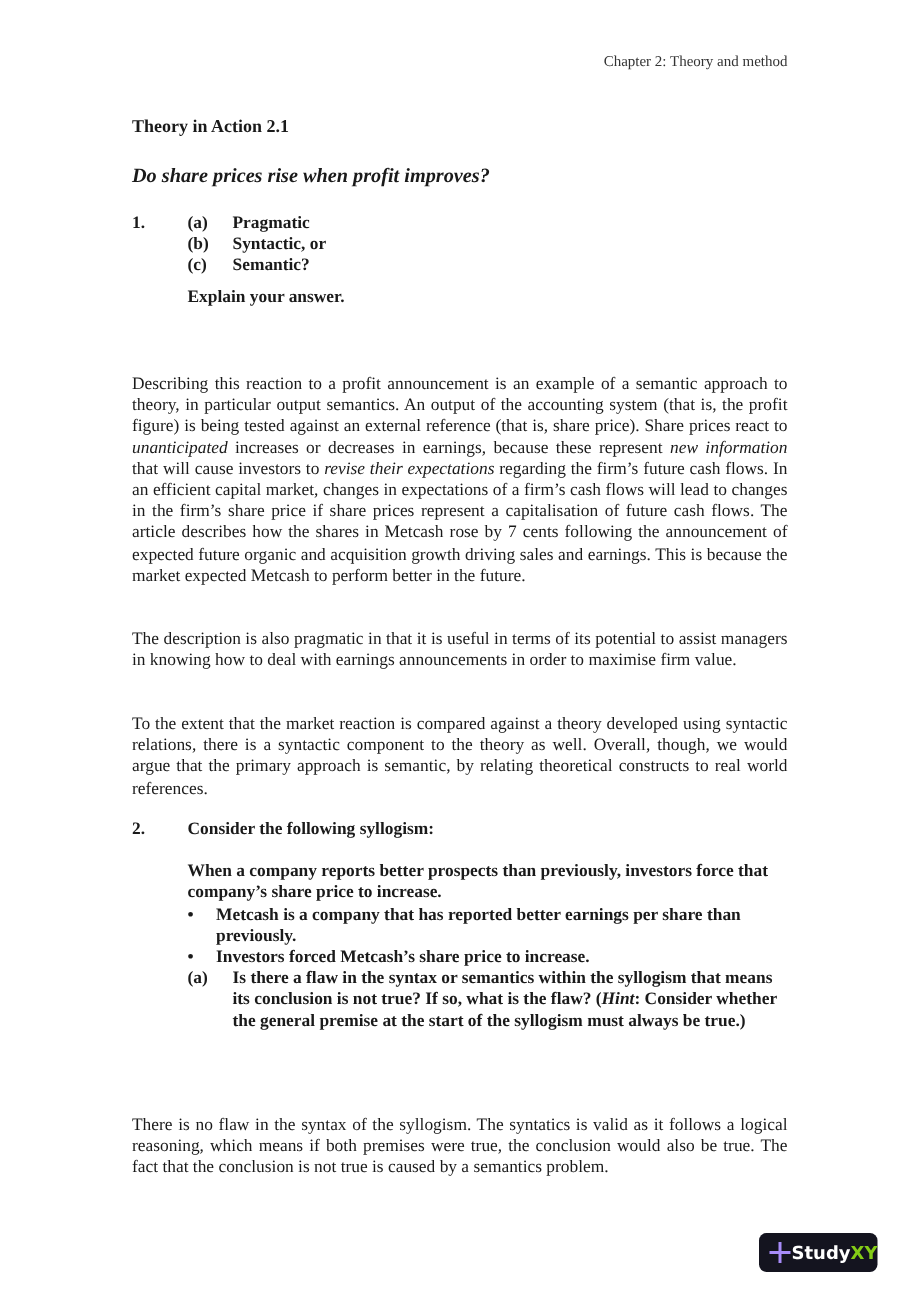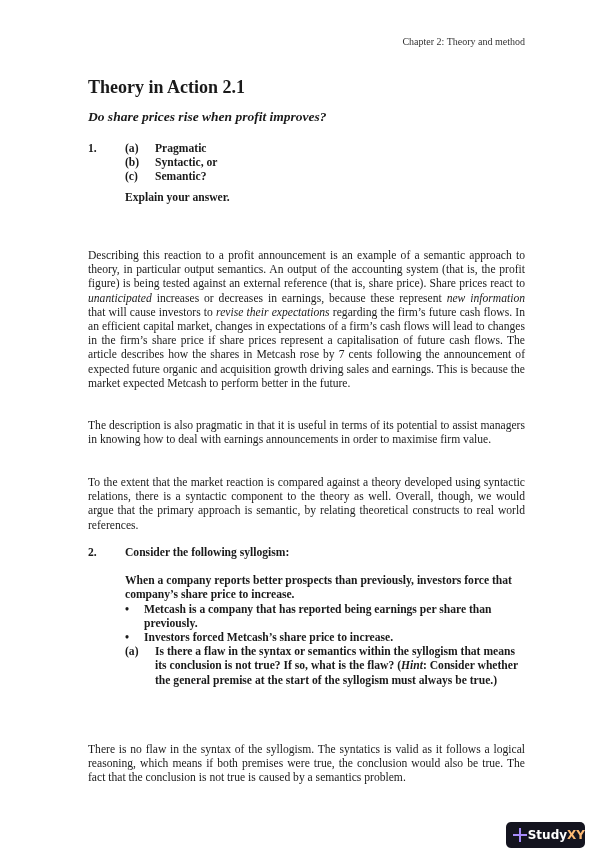--- a/index.html
+++ b/index.html
@@ -1,39 +1,39 @@
 <!DOCTYPE html>
 <html><head>
 <meta charset="utf-8">
 <style>
   html, body { margin: 0; padding: 0; background: #ffffff; }
   body { width: 612px; height: 865px; position: relative; overflow: hidden;
          font-family: "Liberation Serif", "DejaVu Serif", serif; color: #1a1a1a; }
   .page { position: absolute; left: 88px; top: 0; width: 437px; }
   .running-header { position: absolute; top: 36px; right: 87px; font-size: 10px; color: #333; }
-  h1 { position: absolute; top: 77px; left: 0; margin: 0; font-size: 18px; font-weight: bold; }
+  h1 { position: absolute; top: 77px; left: 0; margin: 0; font-size: 12px; font-weight: bold; }
   h2 { position: absolute; top: 109px; left: 0; margin: 0; font-size: 13.5px; font-weight: bold; font-style: italic; }
   .block { position: absolute; left: 0; width: 437px; font-size: 11.6px; line-height: 14.2px; }
   .justify { text-align: justify; }
   .q { font-weight: bold; }
   .qnum { position: absolute; left: 0; }
   .qbody { margin-left: 37px; }
   .opt { display: flex; }
   .opt .lbl { width: 30px; flex: none; }
   .bullet { display: flex; }
   .bullet .dot { width: 19px; flex: none; }
   .gap { height: 8px; }
   .logo { position: absolute; left: 506px; top: 822px; width: 79px; height: 26px; background: #14141f;
           border-radius: 5px; display: flex; align-items: center; font-family: "DejaVu Sans", sans-serif; }
   .logo .plus { width: 14px; height: 14px; margin-left: 7px; position: relative; }
   .logo .plus::before, .logo .plus::after { content: ""; position: absolute; background: #a78bfa; }
   .logo .plus::before { left: 6px; top: 0; width: 2px; height: 14px; }
   .logo .plus::after { left: 0; top: 6px; width: 14px; height: 2px; }
   .logo .txt { font-weight: bold; font-size: 12px; margin-left: 6px; color: #fff; }
-  .logo .txt .xy { color: #fdba74; }
+  .logo .txt .xy { color: #84cc16; }
 </style>
 </head>
 <body>
 
 <div class="running-header">Chapter 2: Theory and method</div>
 
 <div class="page">
   <h1>Theory in Action 2.1</h1>
   <h2>Do share prices rise when profit improves?</h2>
 
@@ -66,21 +66,21 @@
   <div class="block justify" style="top:476px;">To the extent that the market reaction is compared against a theory developed using syntactic relations, there is a syntactic component to the theory as well. Overall, though, we would argue that the primary approach is semantic, by relating theoretical constructs to real world references.</div>
 
   <div class="block q" style="top:546px;">
     <span class="qnum">2.</span>
     <div class="qbody">
       <div>Consider the following syllogism:</div>
       <div class="gap" style="height:14px;"></div>
       <div>When a company reports better prospects than previously, investors force that company’s share price to increase.</div>
       <div class="bullet">
         <span class="dot">•</span>
-        <span>Metcash is a company that has reported being earnings per share than previously.</span>
+        <span>Metcash is a company that has reported better earnings per share than previously.</span>
       </div>
       <div class="bullet">
         <span class="dot">•</span>
         <span>Investors forced Metcash’s share price to increase.</span>
       </div>
       <div class="opt">
         <span class="lbl">(a)</span>
         <span><span>Is there a flaw in the syntax or semantics within the syllogism that means its conclusion is not true? If so, what is the flaw? (</span><em>Hint</em><span>: Consider whether the general premise at the start of the syllogism must always be true.)</span></span>
       </div>
     </div>

